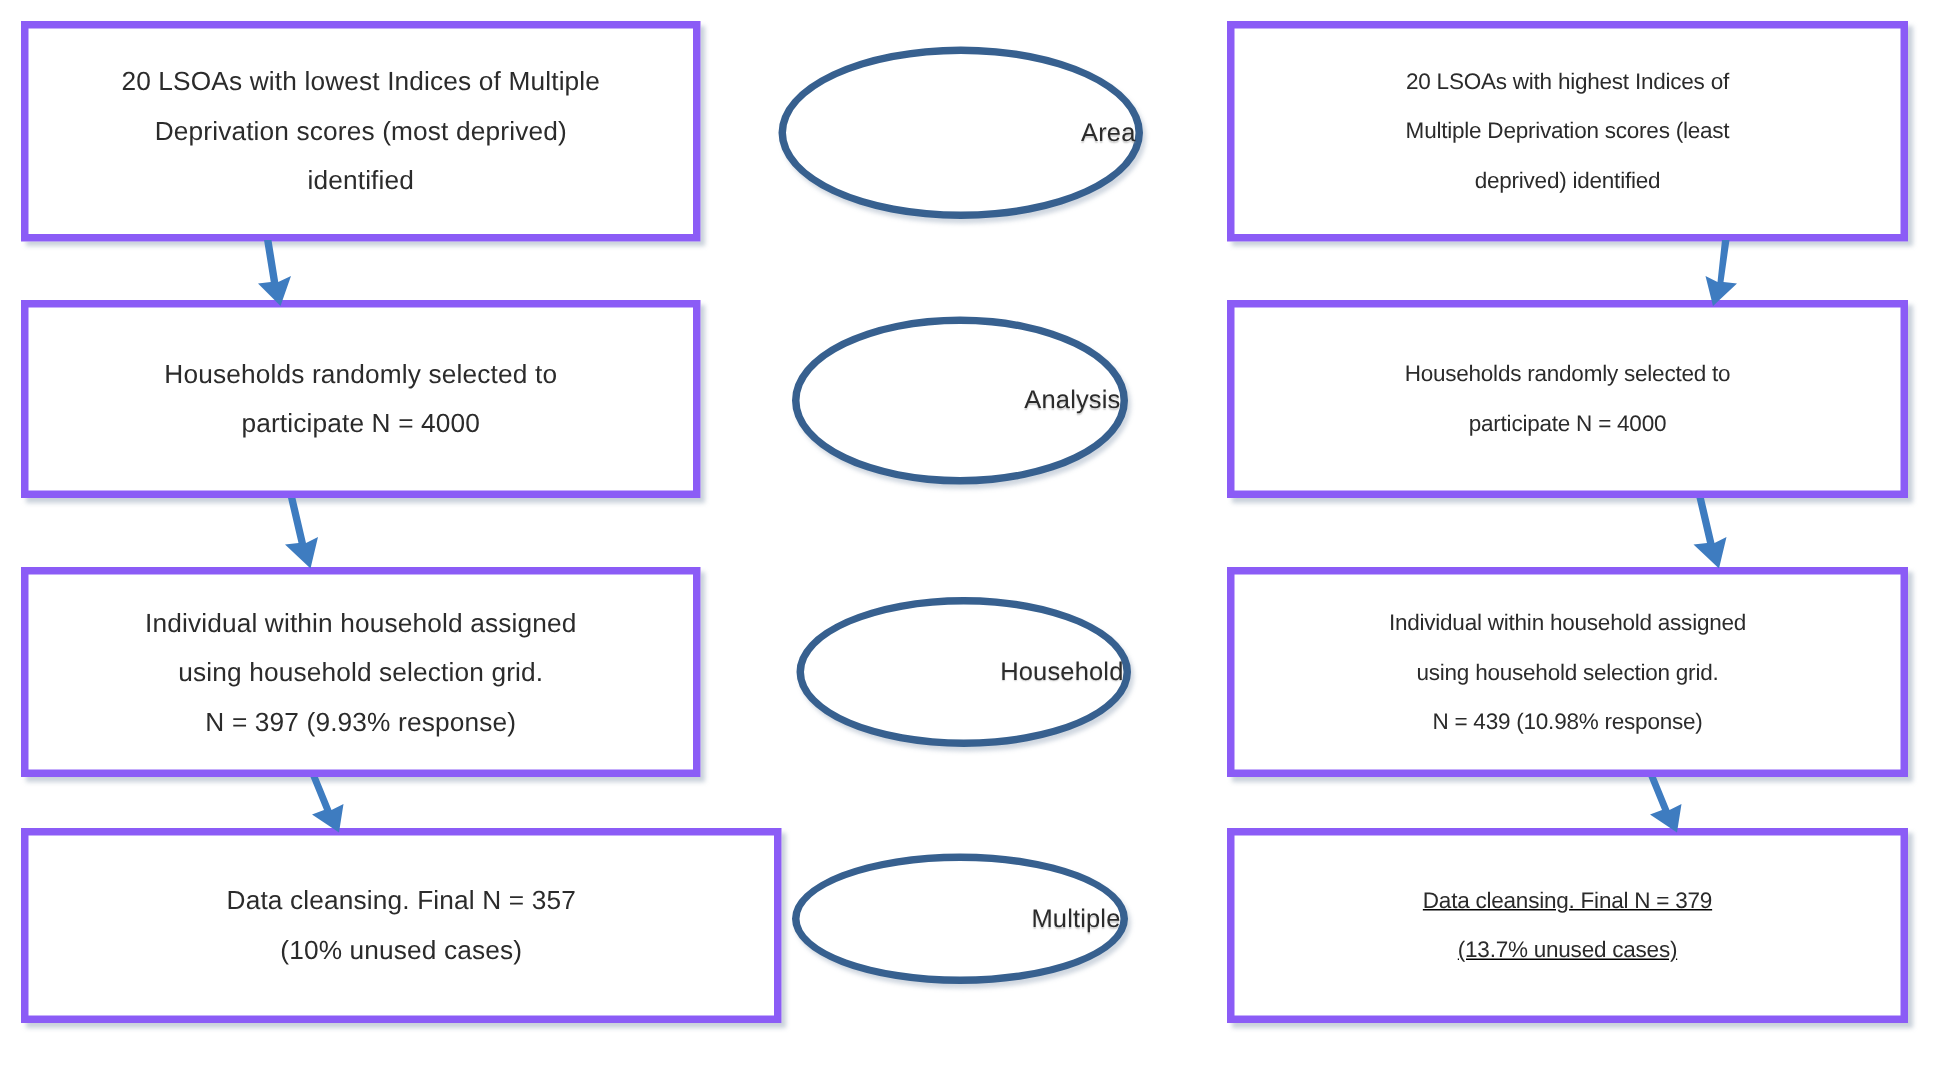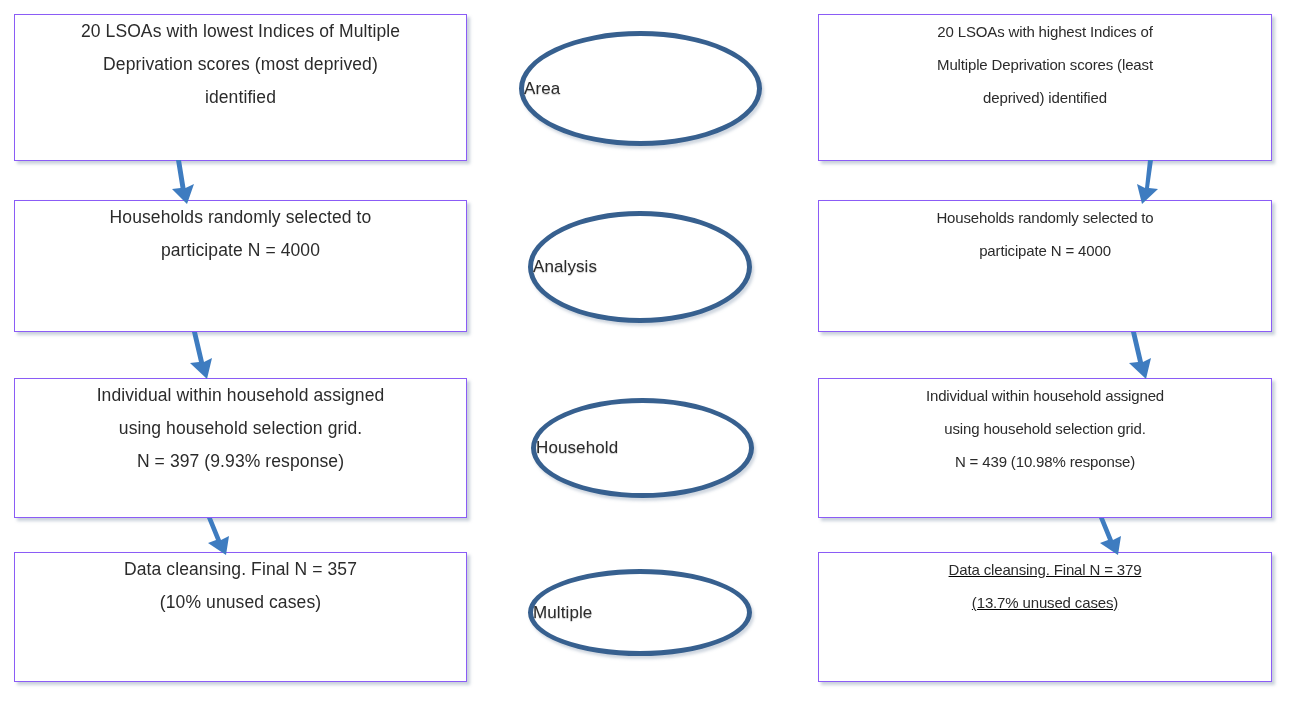--- a/index.html
+++ b/index.html
@@ -19,24 +19,24 @@
     height: 716px;
     background: #ffffff;
     overflow: hidden;
   }
 
   
   .proc-box {
     position: absolute;
     box-sizing: border-box;
     background: #ffffff;
-    border: 1px solid #8b5cf6;
+    border: 5px solid #8b5cf6;
     box-shadow: 3px 3px 3px rgba(120,140,165,0.40);
     display: flex;
-    align-items: flex-start;
+    align-items: center;
     justify-content: center;
     text-align: center;
   }
   .proc-text {
     font-size: 17.5px;
     line-height: 33px;
     color: #2b2b2b;
     padding: 0 14px;
     white-space: pre-line;
     letter-spacing: 0.1px;
@@ -50,21 +50,21 @@
   
   .stage-ellipse {
     position: absolute;
     box-sizing: border-box;
     background: #ffffff;
     border: 5px solid #37608F;
     border-radius: 50%;
     box-shadow: 2px 3px 3px rgba(120,140,165,0.35);
     display: flex;
     align-items: center;
-    justify-content: flex-start;
+    justify-content: flex-end;
   }
   .stage-text {
     font-size: 17px;
     color: #2b2b2b;
     text-shadow: 0 1px 1px rgba(160,160,160,0.55);
     letter-spacing: 0.1px;
   }
 
   
   .arrow-svg {
@@ -90,21 +90,21 @@
       <div class="proc-text">Households randomly selected to
 participate N = 4000</div>
     </div>
 
     <div class="proc-box" style="left:14px; top:378px; width:453px; height:140px;">
       <div class="proc-text">Individual within household assigned
 using household selection grid.
 N = 397 (9.93% response)</div>
     </div>
 
-    <div class="proc-box" style="left:14px; top:552px; width:453px; height:130px;">
+    <div class="proc-box" style="left:14px; top:552px; width:507px; height:130px;">
       <div class="proc-text">Data cleansing. Final N = 357
 (10% unused cases)</div>
     </div>
 
     <svg class="arrow-svg" style="left:160px; top:158px;" width="60" height="48">
       <path d="M 21 2 L 25.5 30 L 34 26 L 27 46 L 12 31 L 20.5 30 L 16 2 Z" fill="#3E7CC0"></path>
     </svg>
 
     <svg class="arrow-svg" style="left:178px; top:330px;" width="60" height="50">
       <path d="M 19 2 L 26 32 L 34 28 L 29 49 L 12 33 L 21 32 L 14 2 Z" fill="#3E7CC0"></path>

